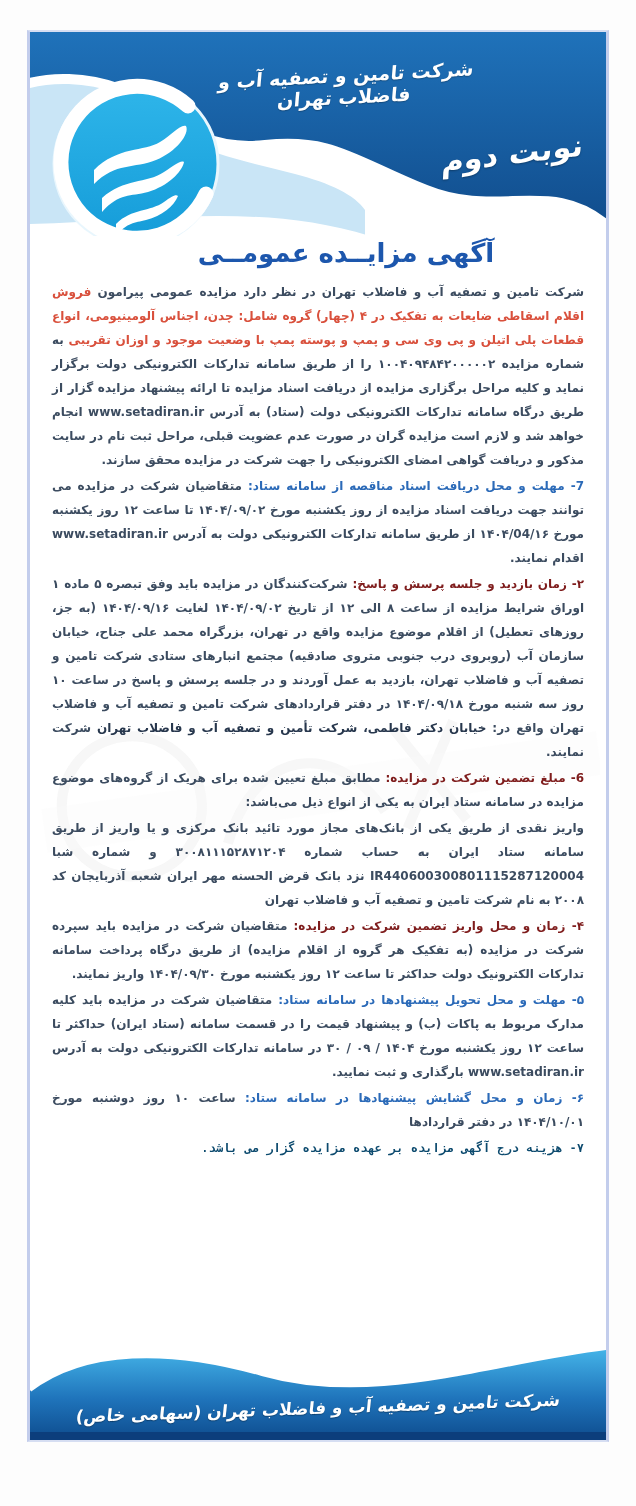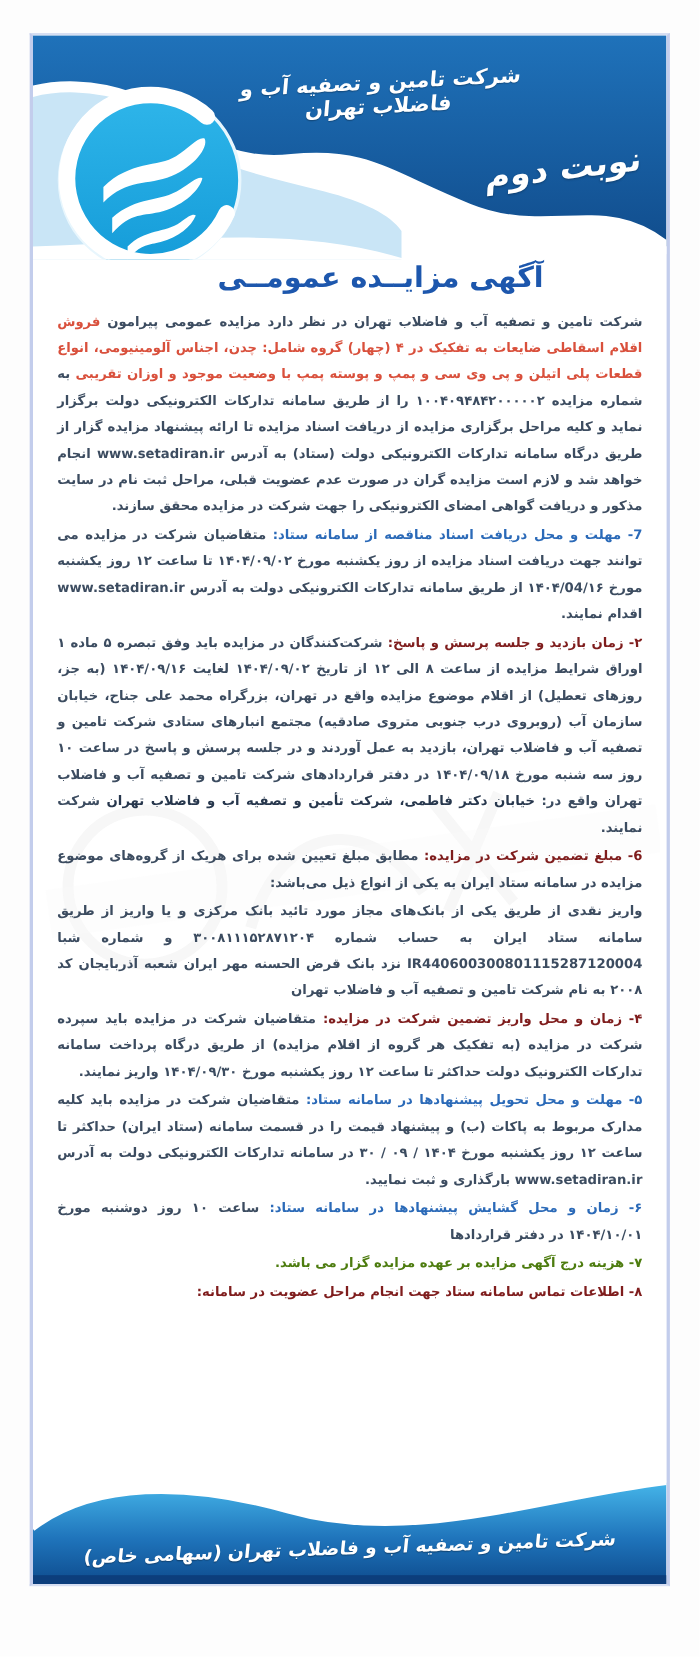--- a/index.html
+++ b/index.html
@@ -44,21 +44,21 @@
     flex:1 1 auto;overflow:hidden;
     direction:rtl;text-align:justify;
     padding:4px 22px 0 22px;
     color:#3c4c60;font-size:12px;line-height:24px;font-weight:bold;
     position:relative;z-index:2;
   }
   .bodytext p{margin:0 0 2px 0;}
   .hl-red{color:#d9503c;}
   .h-blue{color:#2b6ab8;}
   .h-cyan{color:#7f1d1d;}
-  .h-dark{color:#4d7c0f;}
+  .h-dark{color:#0c4a6e;font-family:Liberation Mono, monospace;}
   .b-dark{color:#27374d;}
   .ftr{position:relative;width:100%;height:116px;flex:0 0 auto;margin-top:auto;}
   .ftr .banner{
     position:absolute;left:0;right:0;bottom:22px;
     color:#ffffff;font-size:17px;font-weight:bold;
     transform:skewX(-8deg) rotate(-2deg);
     text-align:center;direction:rtl;
     text-shadow:0 1px 1px rgba(0,0,0,.3);
   }
   .watermark{
@@ -118,21 +118,20 @@
     <p>واریز نقدی از طریق یکی از بانک‌های مجاز مورد تائید بانک مرکزی و یا واریز از طریق سامانه ستاد ایران به حساب شماره ۳۰۰۸۱۱۱۵۲۸۷۱۲۰۴ و شماره شبا IR440600300801115287120004 نزد بانک قرض الحسنه مهر ایران شعبه آذربایجان کد ۲۰۰۸ به نام شرکت تامین و تصفیه آب و فاضلاب تهران</p>
 
     <p><span class="h-cyan">۴- زمان و محل واریز تضمین شرکت در مزایده:</span><span> متقاضیان شرکت در مزایده باید سپرده شرکت در مزایده (به تفکیک هر گروه از اقلام مزایده) از طریق درگاه پرداخت سامانه تدارکات الکترونیک دولت حداکثر تا ساعت ۱۲ روز یکشنبه مورخ ۱۴۰۴/۰۹/۳۰ واریز نمایند.</span></p>
 
     <p><span class="h-blue">۵- مهلت و محل تحویل پیشنهادها در سامانه ستاد:</span><span> متقاضیان شرکت در مزایده باید کلیه مدارک مربوط به پاکات (ب) و پیشنهاد قیمت را در قسمت سامانه (ستاد ایران) حداکثر تا ساعت ۱۲ روز یکشنبه مورخ ۱۴۰۴ / ۰۹ / ۳۰ در سامانه تدارکات الکترونیکی دولت به آدرس www.setadiran.ir بارگذاری و ثبت نمایید.</span></p>
 
     <p><span class="h-blue">۶- زمان و محل گشایش پیشنهادها در سامانه ستاد:</span><span> ساعت ۱۰ روز دوشنبه مورخ ۱۴۰۴/۱۰/۰۱ در دفتر قراردادها</span></p>
 
     <p><span class="h-dark">۷- هزینه درج آگهی مزایده بر عهده مزایده گزار می باشد.</span></p>
 
-    <p><span class="h-cyan">۸- اطلاعات تماس سامانه ستاد جهت انجام مراحل عضویت در سامانه:</span></p>
 
   </div>
 
   <div class="ftr">
     <svg width="576" height="116" viewBox="0 0 576 116">
       <defs>
         <linearGradient id="gFoot" x1="0" y1="0" x2="0" y2="1">
           <stop offset="0" stop-color="#45b5e9"></stop>
           <stop offset="0.55" stop-color="#1f74bb"></stop>
           <stop offset="1" stop-color="#0e4c8e"></stop>

